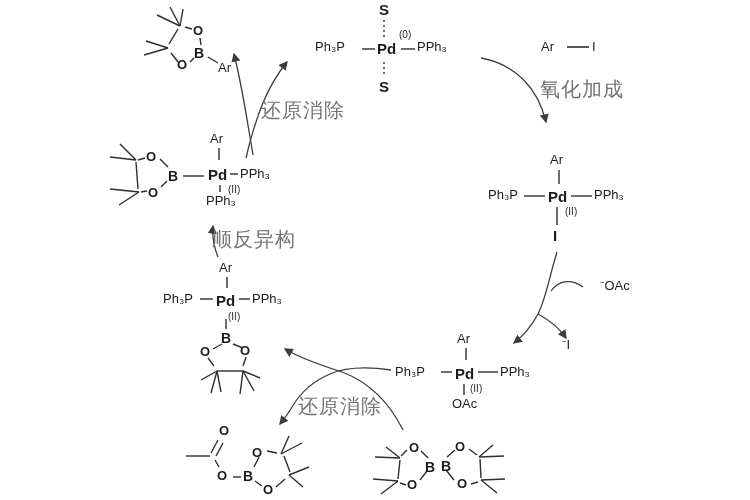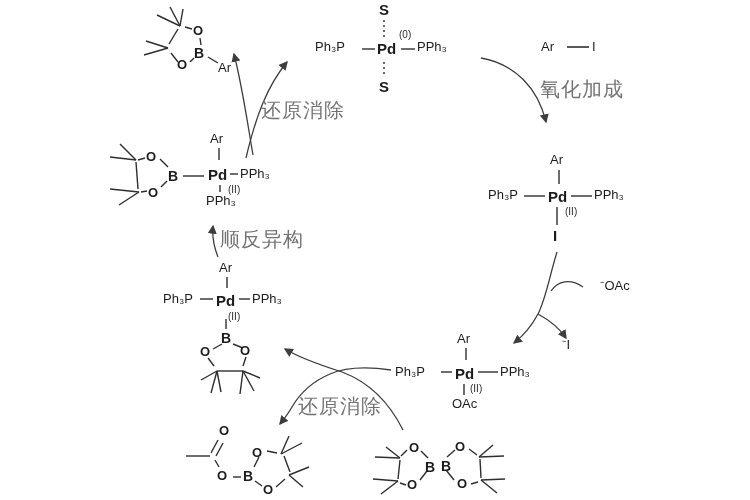--- a/index.html
+++ b/index.html
@@ -196,21 +196,21 @@
 
   <div class="lbl" style="left:219px;top:261px">Ar</div>
   <div class="lbl" style="left:163px;top:292px">Ph₃P</div>
   <div class="lbl metal" style="left:216px;top:293px">Pd</div>
   <div class="lbl" style="left:252px;top:292px">PPh₃</div>
   <div class="lbl ox" style="left:228px;top:312px">(II)</div>
   <div class="lbl atom-lg" style="left:221px;top:331px">B</div>
   <div class="lbl atom" style="left:200px;top:345px">O</div>
   <div class="lbl atom" style="left:240px;top:344px">O</div>
 
-  <div class="lbl cjk" style="left:220px;top:229px">顺反异构</div>
+  <div class="lbl cjk" style="left:212px;top:229px">顺反异构</div>
 
   <div class="lbl" style="left:210px;top:132px">Ar</div>
   <div class="lbl metal" style="left:208px;top:167px">Pd</div>
   <div class="lbl" style="left:240px;top:167px">PPh₃</div>
   <div class="lbl ox" style="left:228px;top:185px">(II)</div>
   <div class="lbl" style="left:206px;top:194px">PPh₃</div>
   <div class="lbl atom-lg" style="left:168px;top:169px">B</div>
   <div class="lbl atom" style="left:146px;top:150px">O</div>
   <div class="lbl atom" style="left:148px;top:186px">O</div>
 

